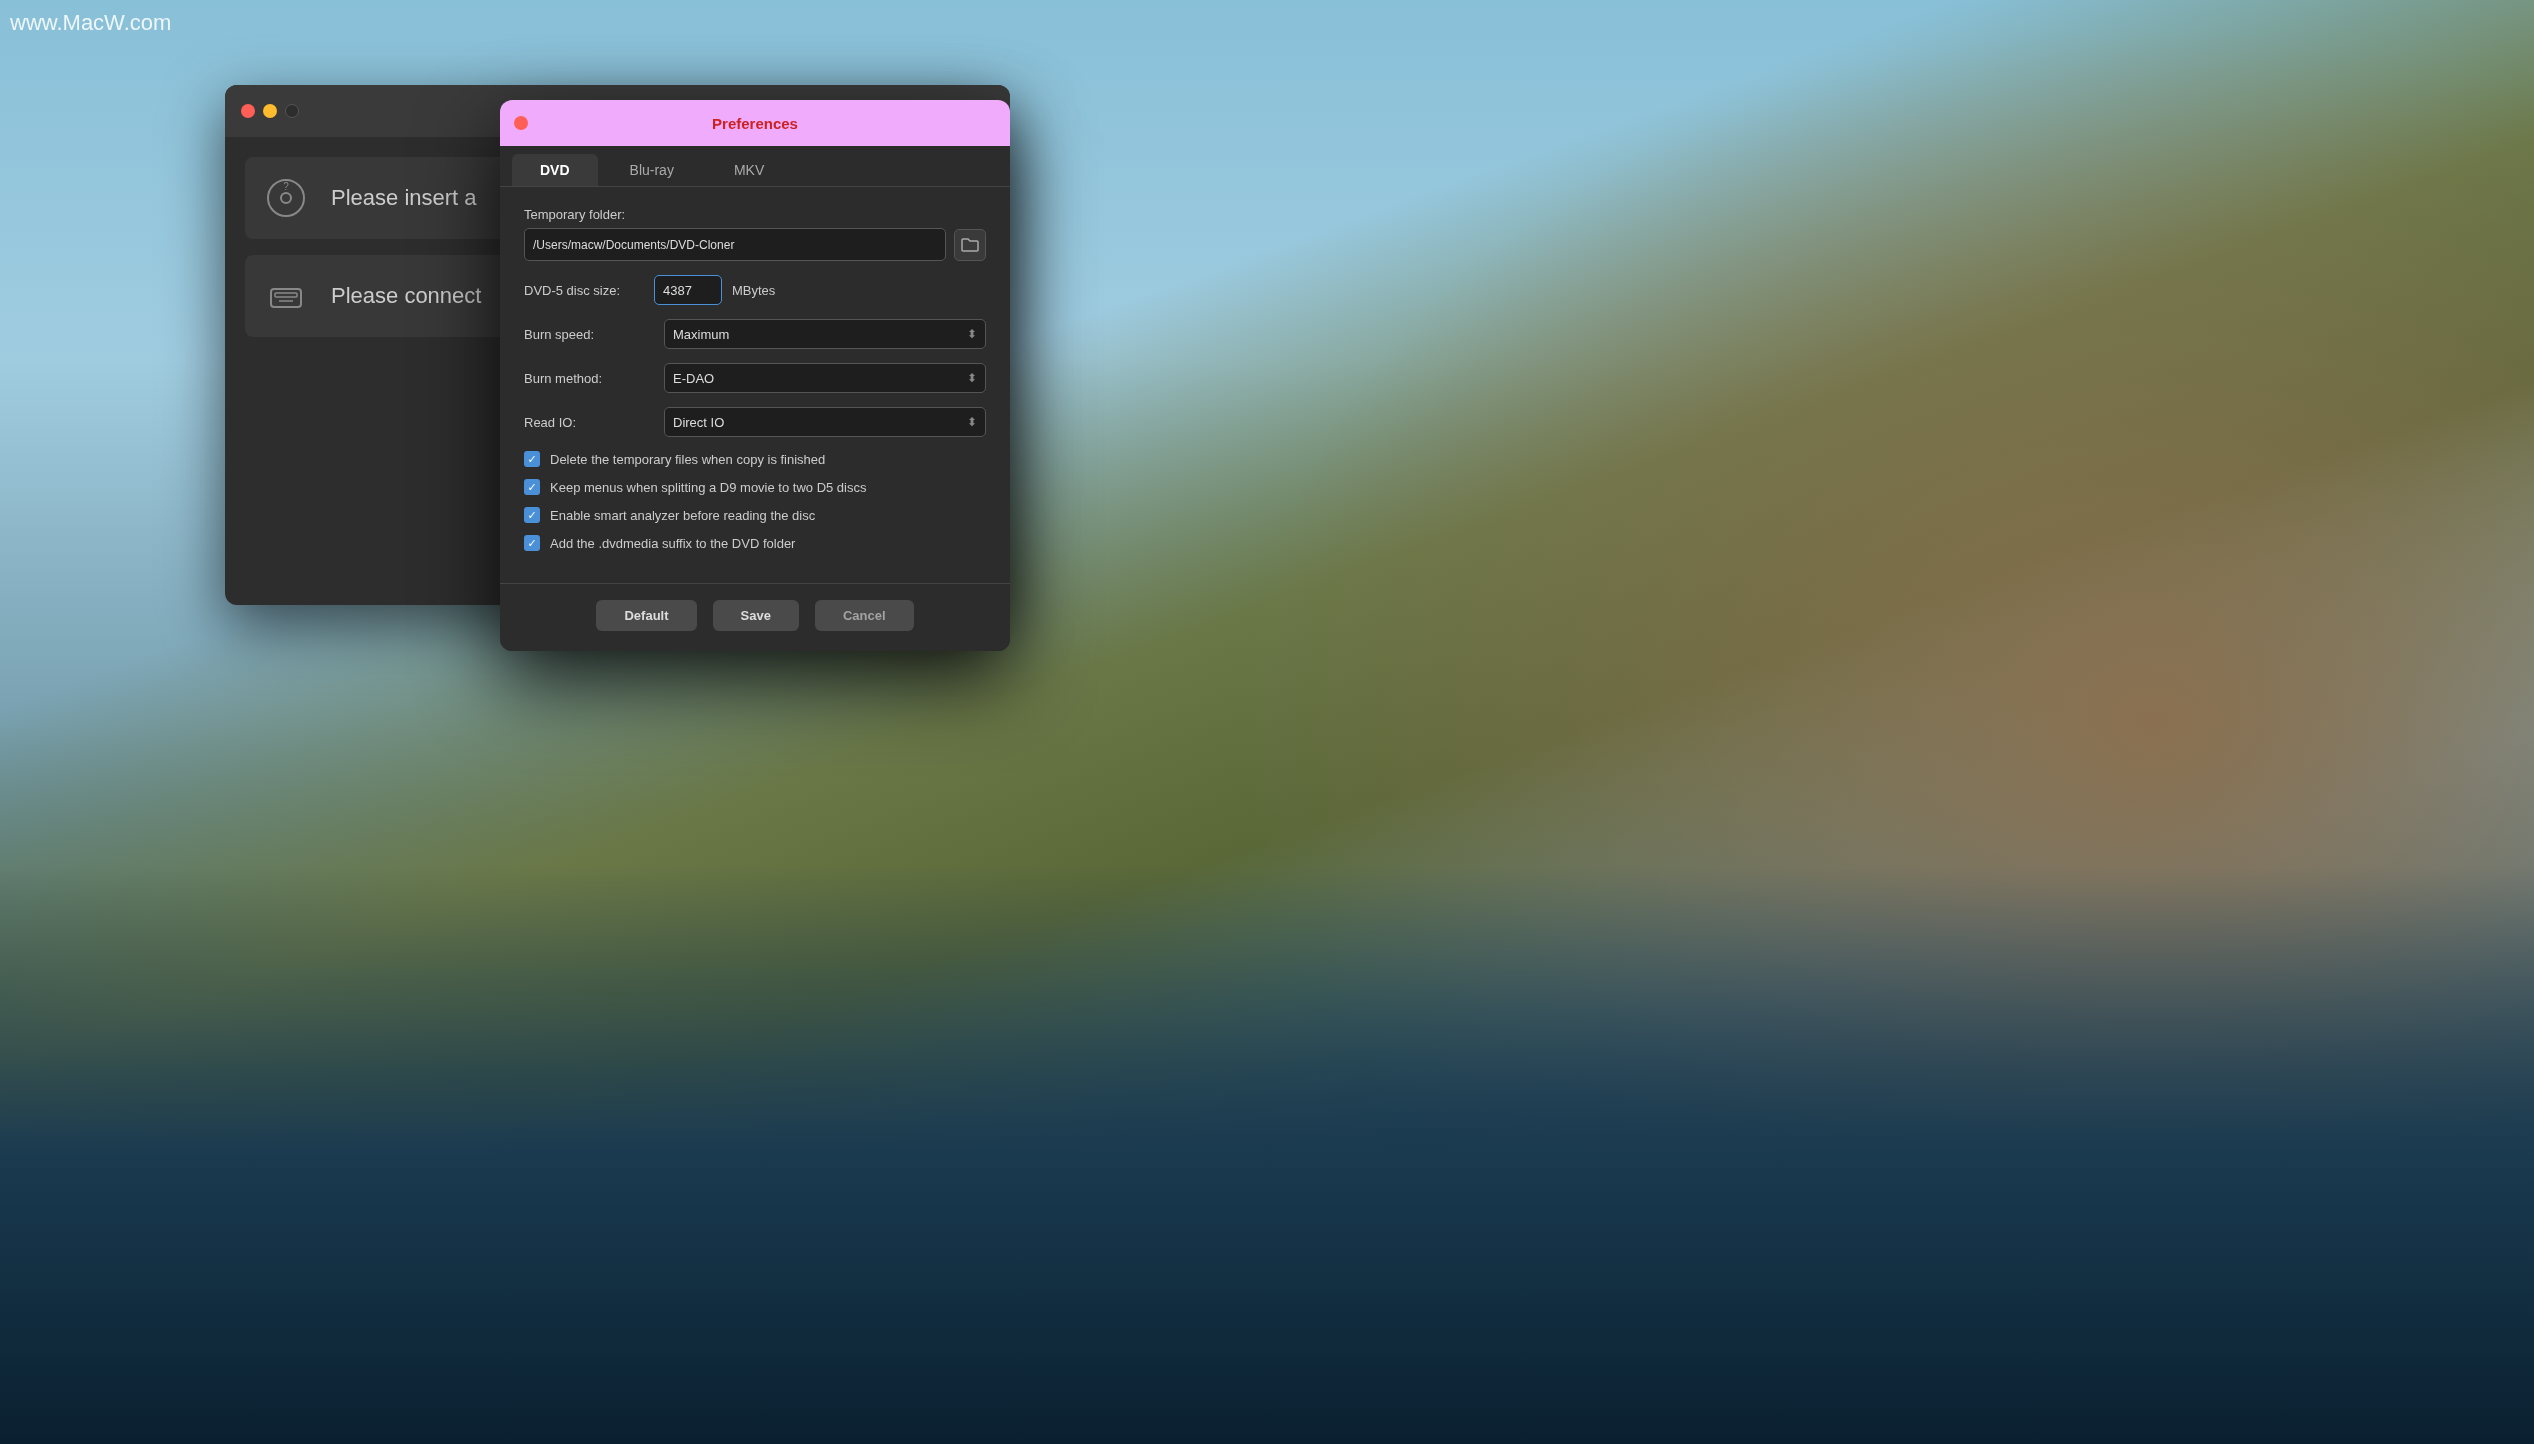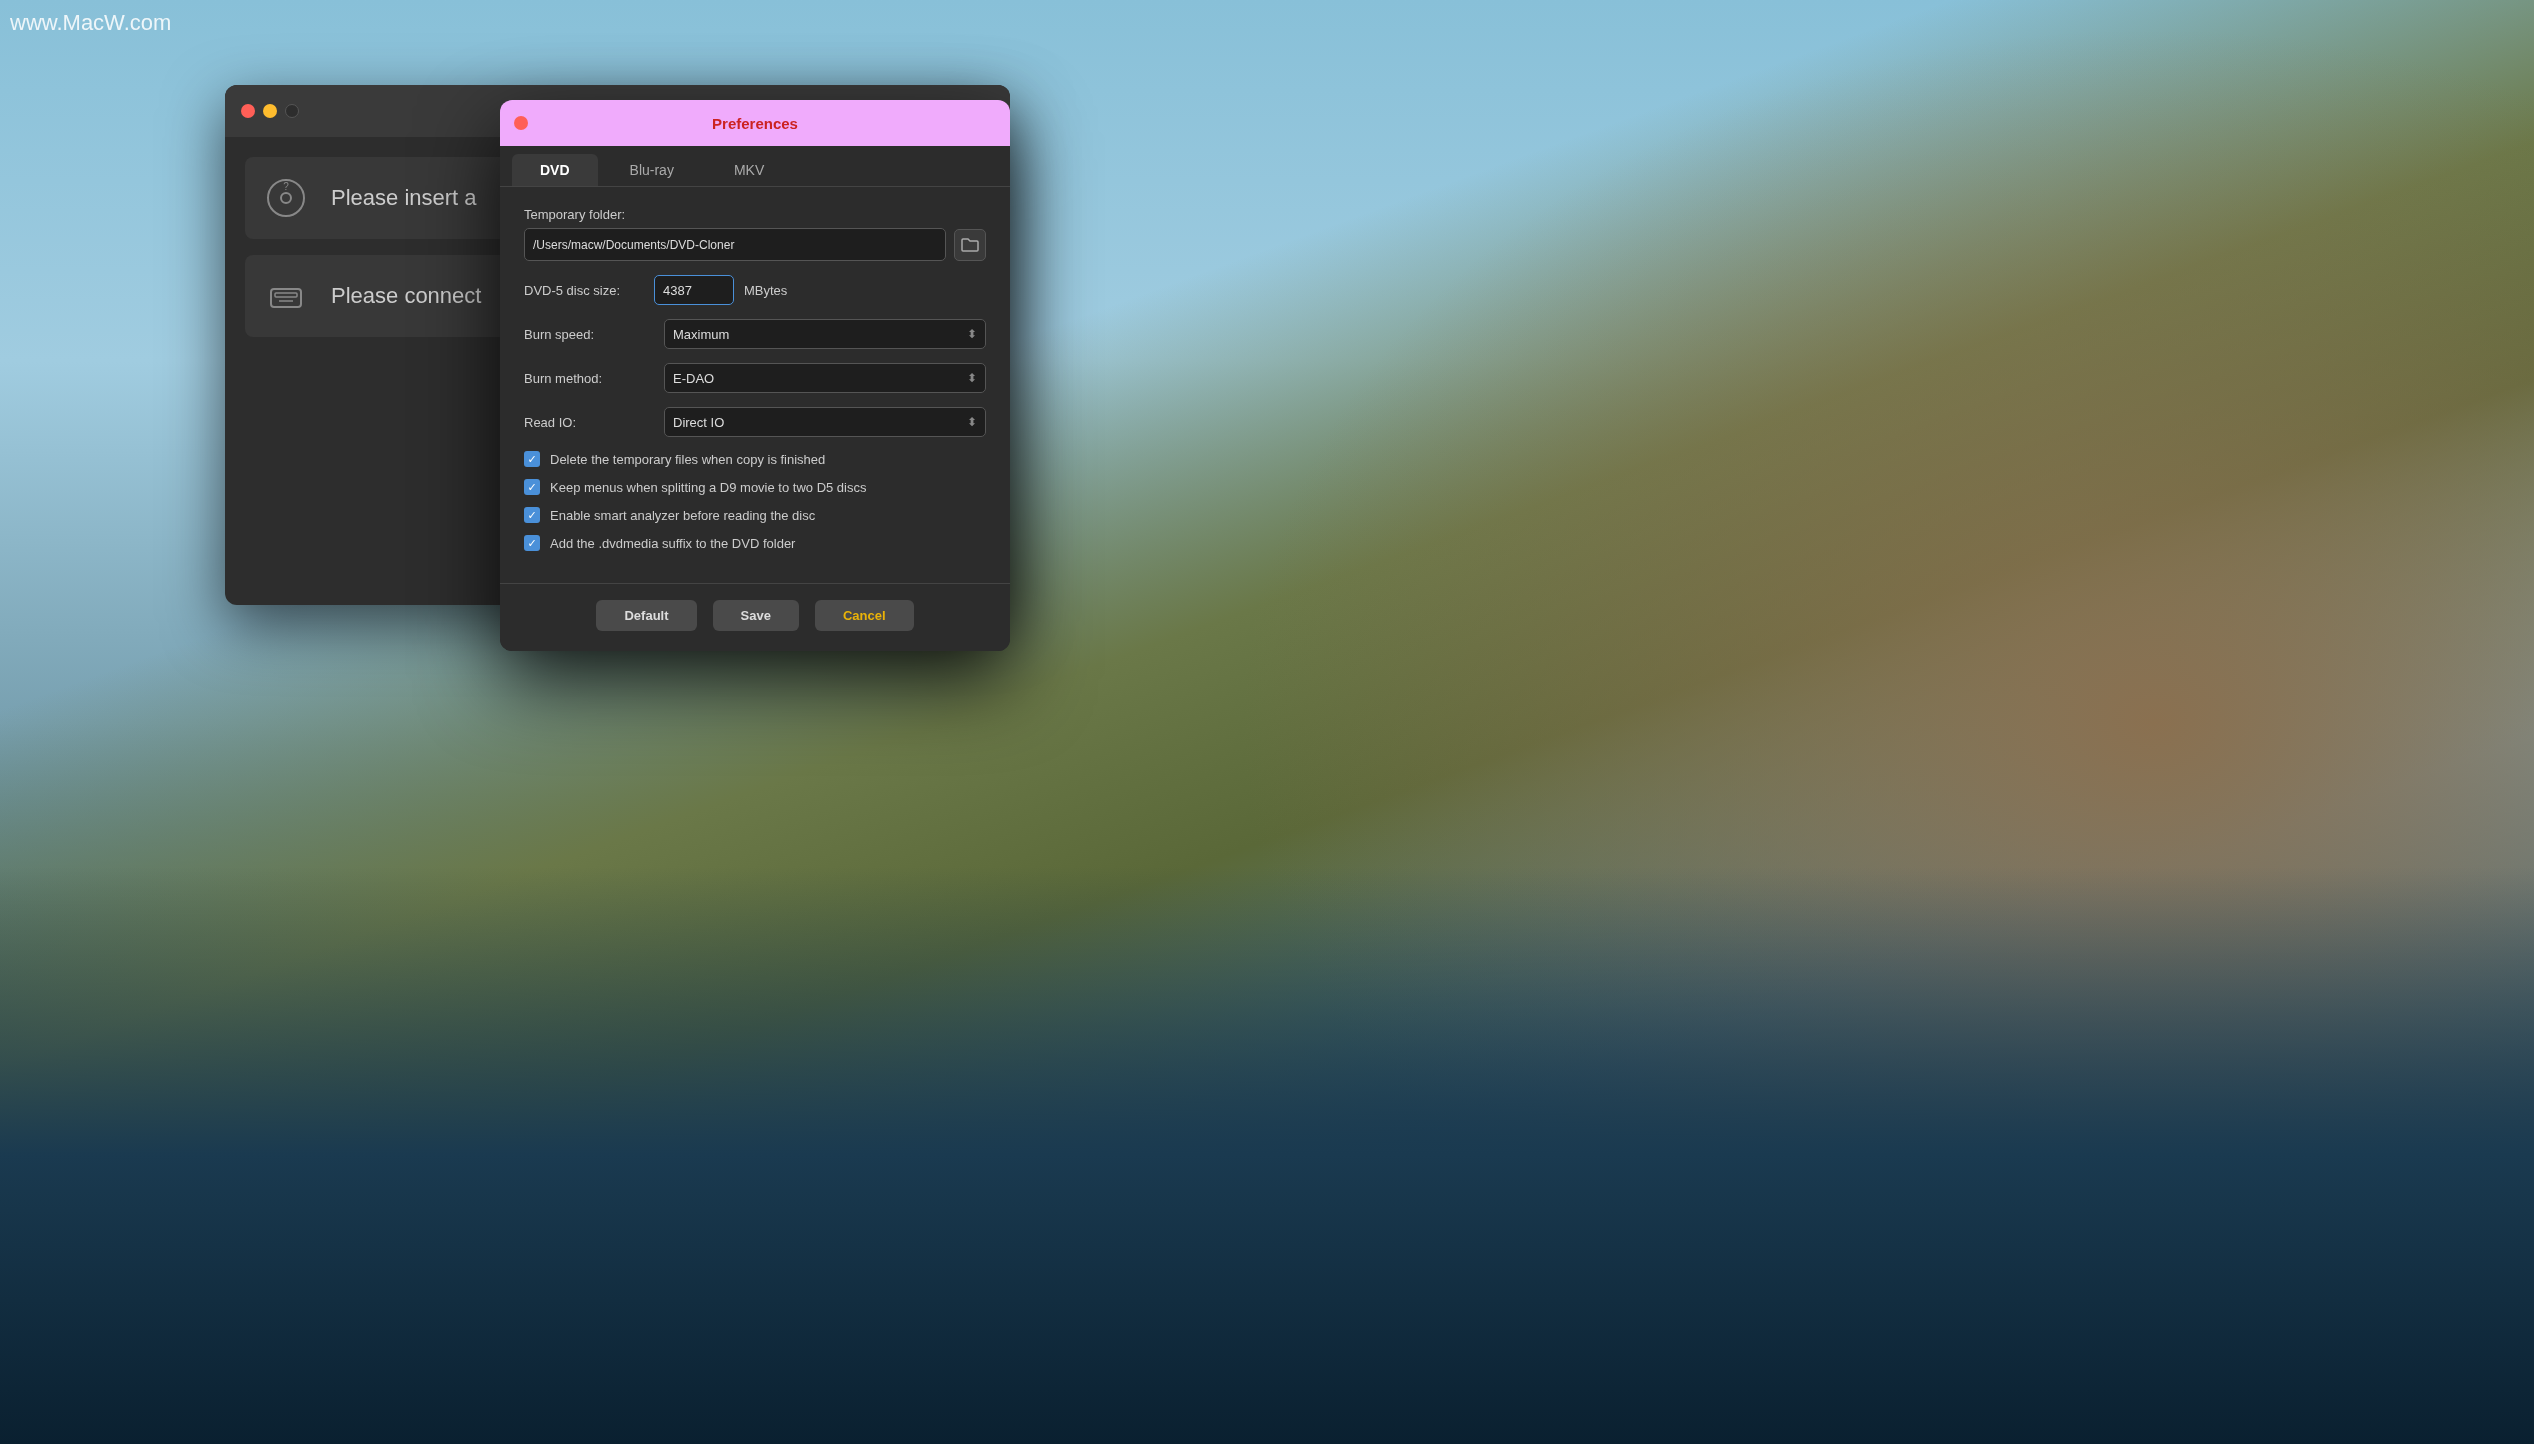--- a/index.html
+++ b/index.html
@@ -240,21 +240,21 @@
     }
 
     .prefs-disc-size-row {
       display: flex;
       align-items: center;
       margin-bottom: 14px;
       gap: 10px;
     }
 
     .prefs-disc-input {
-      width: 80px;
+      width: 68px;
       background: #1e1e1e;
       border: 1px solid #4a90d9;
       border-radius: 5px;
       color: #ddd;
       font-size: 13px;
       padding: 5px 8px;
       height: 30px;
     }
 
     .prefs-unit {
@@ -337,21 +337,21 @@
       color: #ddd;
     }
 
     .prefs-btn-save {
       background: #4a4a4a;
       color: #ddd;
     }
 
     .prefs-btn-cancel {
       background: #4a4a4a;
-      color: #eab308;
+      color: #a3a3a3;
     }
 
     .folder-label {
       color: #cccccc;
       font-size: 13px;
       margin-bottom: 6px;
     }
 
   </style>
 </head>

